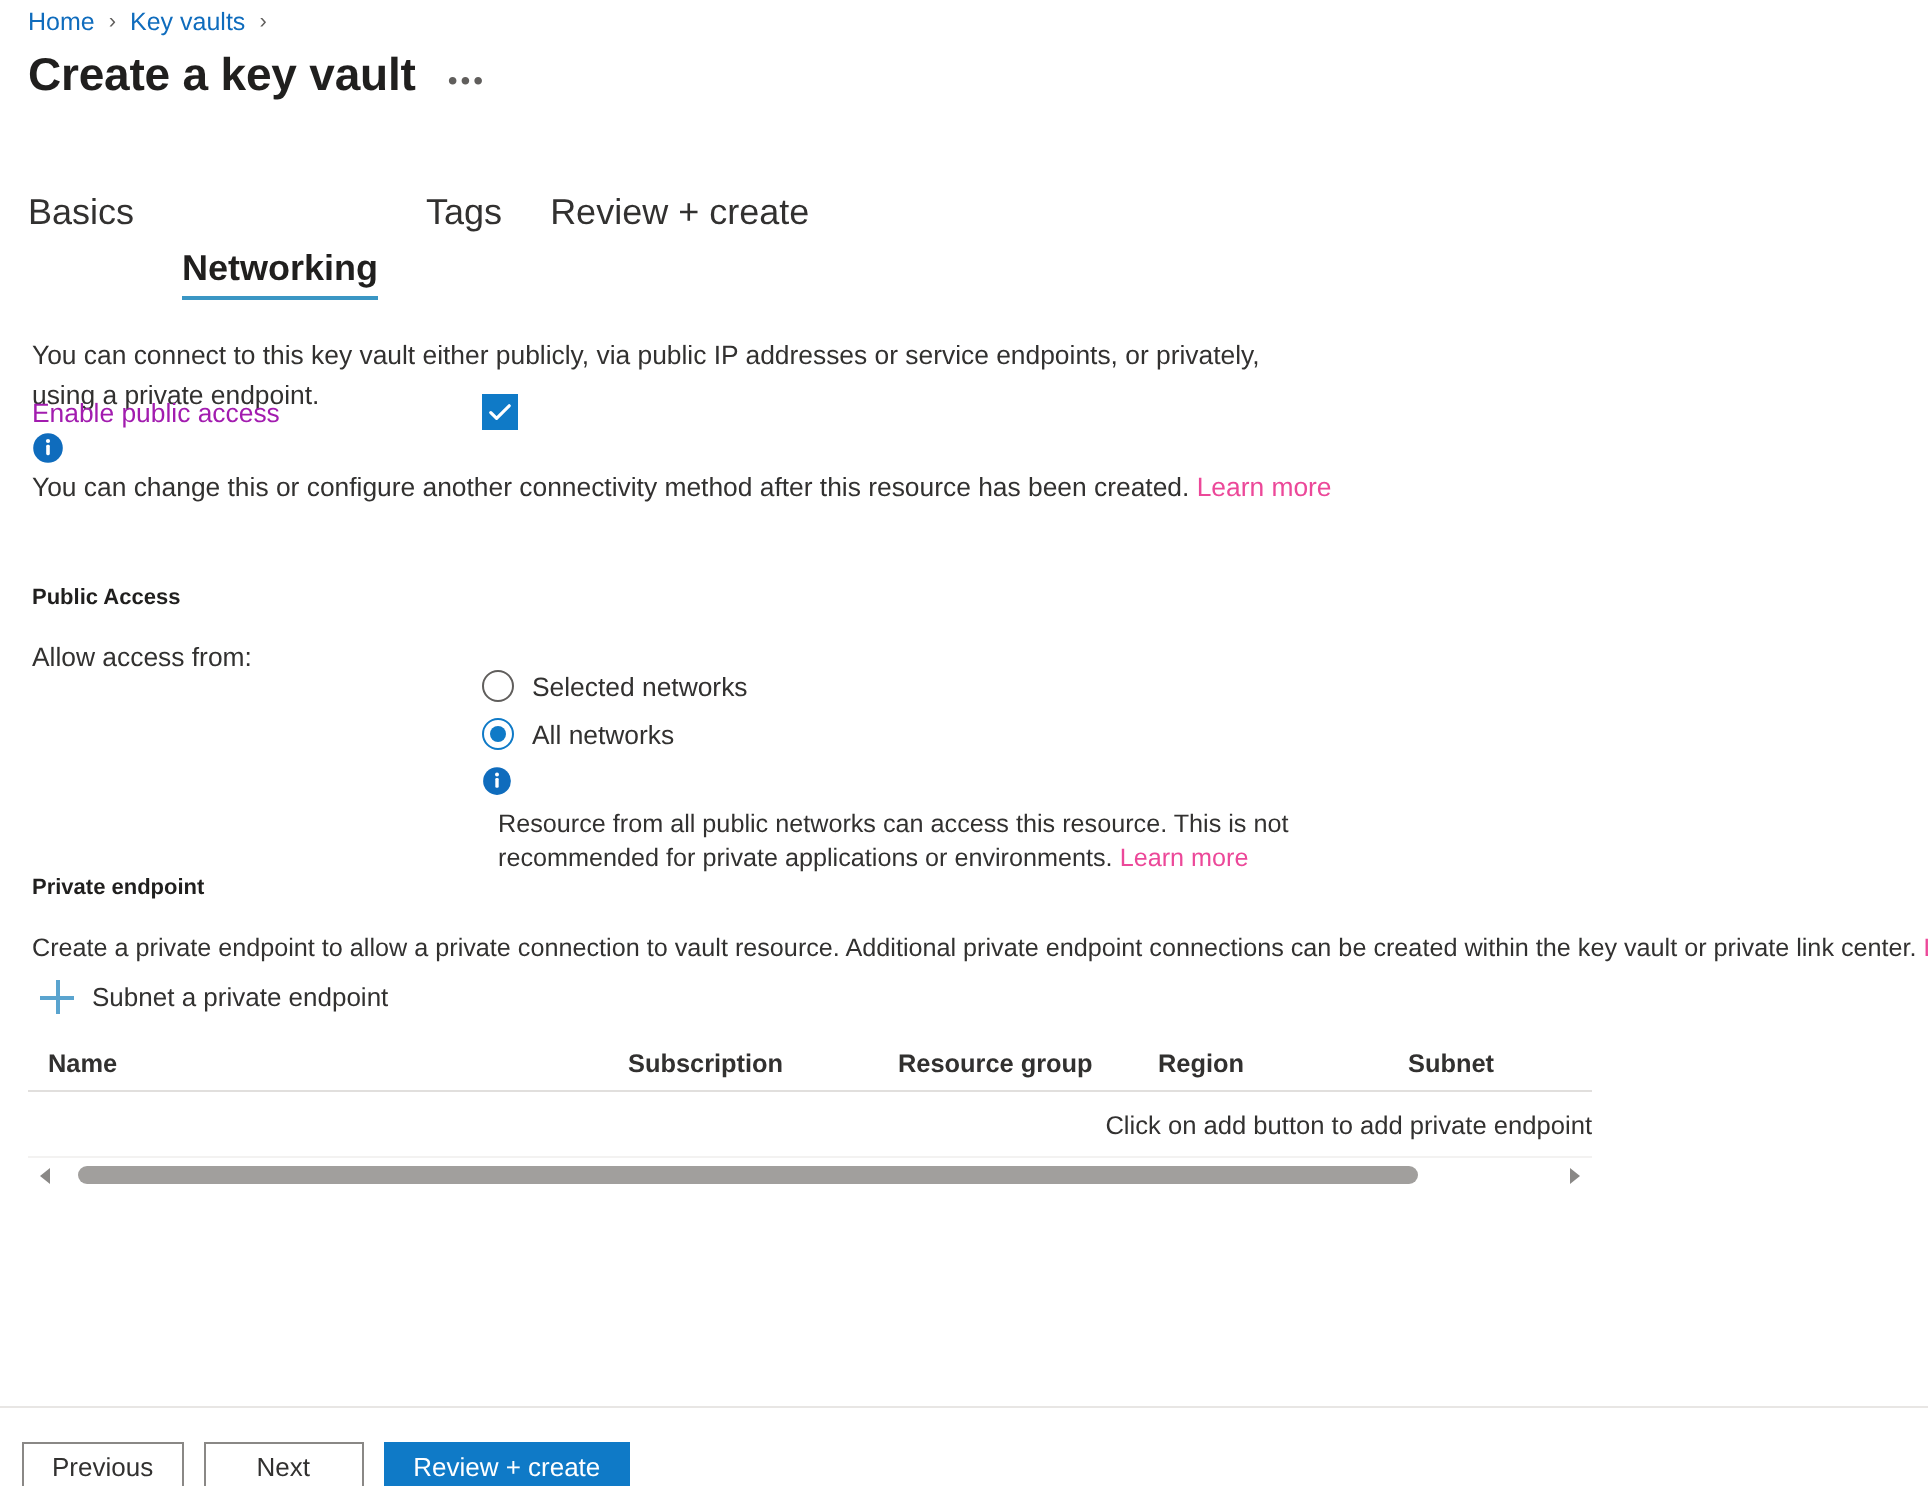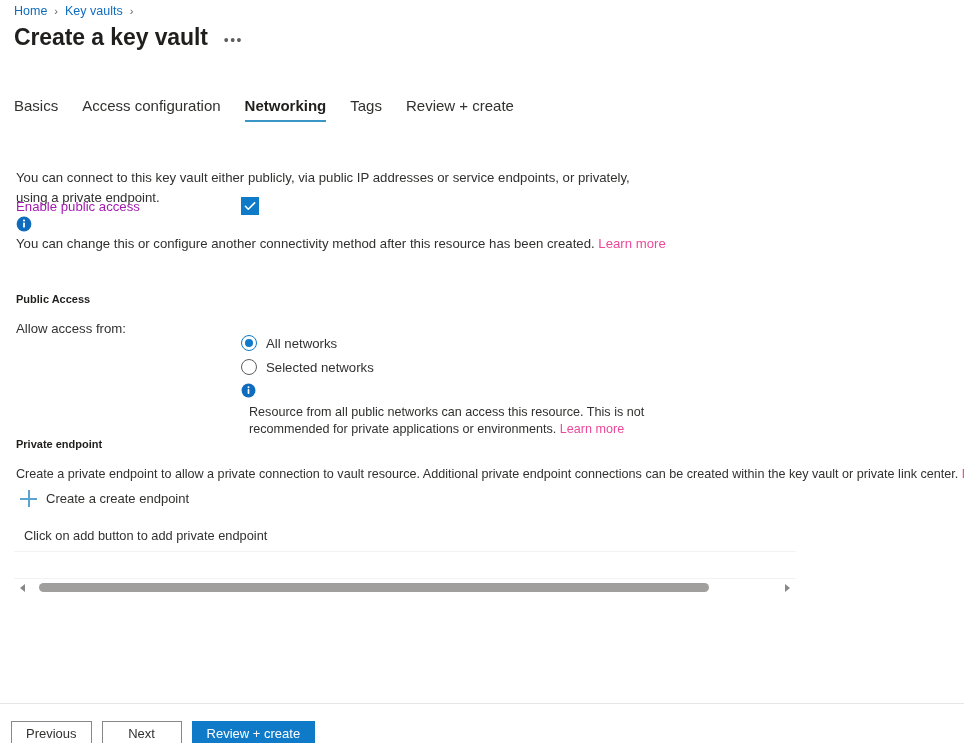--- a/index.html
+++ b/index.html
@@ -68,30 +68,30 @@
   
   .tabs {
     position: absolute;
     left: 14px;
     top: 98px;
     display: flex;
     align-items: flex-start;
     gap: 0px;
   }
   .tab {
-    font-size: 15px;
+    font-size: 18px;
     color: #323130;
     padding: 0 12px 8px 12px;
     cursor: pointer;
     position: relative;
     white-space: nowrap;
     line-height: 16px;
   }
   .tab:first-child { padding-left: 0; }
-  .tab.active { font-weight: 600; color: #201f1e; }
+  .tab.active { font-weight: 600; color: #201f1e; margin-top: 28px; }
   .tab.active::after {
     content: "";
     position: absolute;
     left: 12px;
     right: 12px;
     bottom: 0;
     height: 2px;
     background: #3a96c4;
   }
 
@@ -287,20 +287,21 @@
   }
   .pe-thead .th { flex: 0 0 auto; padding-left: 10px; box-sizing: border-box; }
   .pe-row {
     display: flex;
     align-items: center;
     height: 32px;
     font-size: 12.8px;
     color: #323130;
     border-bottom: 1px solid #f3f2f1;
     padding-left: 10px;
+    justify-content: flex-end;
   }
   .scroll-track {
     position: absolute;
     left: 14px;
     top: 578px;
     width: 782px;
     height: 17px;
     background: #ffffff;
     border-top: 1px solid #f3f2f1;
     display: flex;
@@ -389,21 +390,20 @@
   <span class="bc-sep">›</span>
 </div>
 
 <div class="title-row">
   <div class="page-title">Create a key vault</div>
   <div class="ellipsis-btn">•••</div>
 </div>
 
 <div class="tabs">
   <div class="tab">Basics</div>
-  <div class="tab">Access configuration</div>
   <div class="tab active">Networking</div>
   <div class="tab">Tags</div>
   <div class="tab">Review + create</div>
 </div>
 
 <div class="content">
 
   <div class="intro">You can connect to this key vault either publicly, via public IP addresses or service endpoints, or privately, using a private endpoint.</div>
 
   <div class="field-row">
@@ -427,27 +427,27 @@
 
   <div class="info-note">
     <span>You can change this or configure another connectivity method after this resource has been created.</span>
     <a class="link">Learn more</a>
   </div>
 
   <div class="section-head" id="public-access-head">Public Access</div>
   <div class="allow-label">Allow access from:</div>
 
   <div class="radio-group">
+    <div class="radio-item">
+      <span class="radio-outer"></span>
+      <span>Selected networks</span>
+    </div>
     <div class="radio-item selected">
       <span class="radio-outer"></span>
       <span>All networks</span>
-    </div>
-    <div class="radio-item">
-      <span class="radio-outer"></span>
-      <span>Selected networks</span>
     </div>
   </div>
 
   <div class="radio-note">
     <span class="info-icon">
       <svg width="15" height="15" viewBox="0 0 16 16">
         <circle cx="8" cy="8" r="7.4" fill="#0f6cbd"></circle>
         <rect x="7.1" y="6.4" width="1.8" height="5.2" rx="0.7" fill="#ffffff"></rect>
         <circle cx="8" cy="4.5" r="1.05" fill="#ffffff"></circle>
       </svg>
@@ -460,24 +460,32 @@
 
   <div class="section-head" id="private-endpoint-head">Private endpoint</div>
 
   <div class="pe-desc">
     <span>Create a private endpoint to allow a private connection to vault resource. Additional private endpoint connections can be created within the key vault or private link center.</span>
     <a class="link">Learn more</a>
   </div>
 
   <div class="pe-create">
     <span class="plus-icon"></span>
-    <span>Create a create endpoint</span>
+    <span>Subnet a private endpoint</span>
   </div>
 
   <div class="pe-table">
+    <div class="pe-thead">
+      <span class="th" style="width:290px">Name</span>
+      <span class="th" style="width:135px">Subscription</span>
+      <span class="th" style="width:130px">Resource group</span>
+      <span class="th" style="width:125px">Region</span>
+      <span class="th" style="width:130px">Subnet</span>
+
+    </div>
     <div class="pe-row">
       <span>Click on add button to add private endpoint</span>
     </div>
   </div>
 
   <div class="scroll-track">
     <span class="scroll-arrow left">
         <span class="tri"></span>
       </span>
     <span class="scroll-thumb-area">

